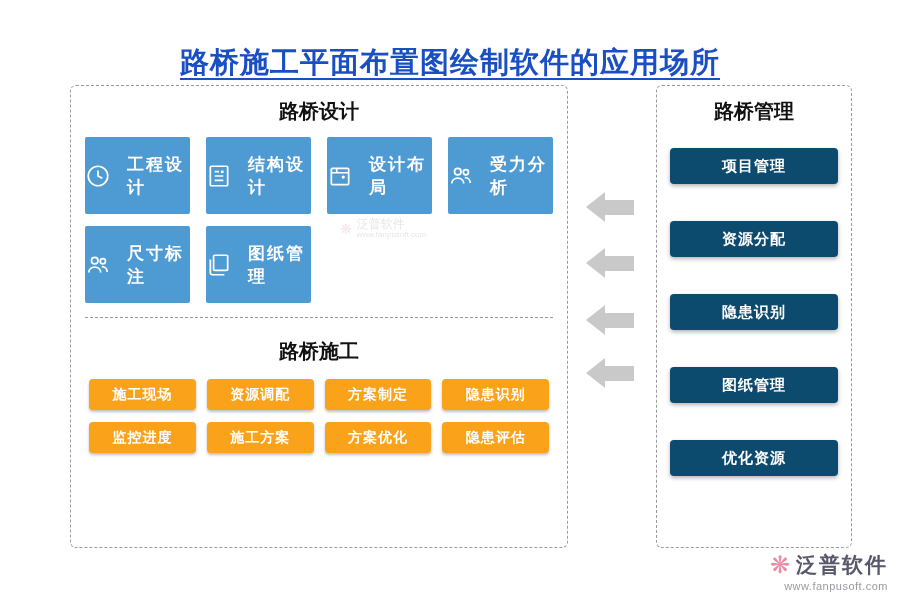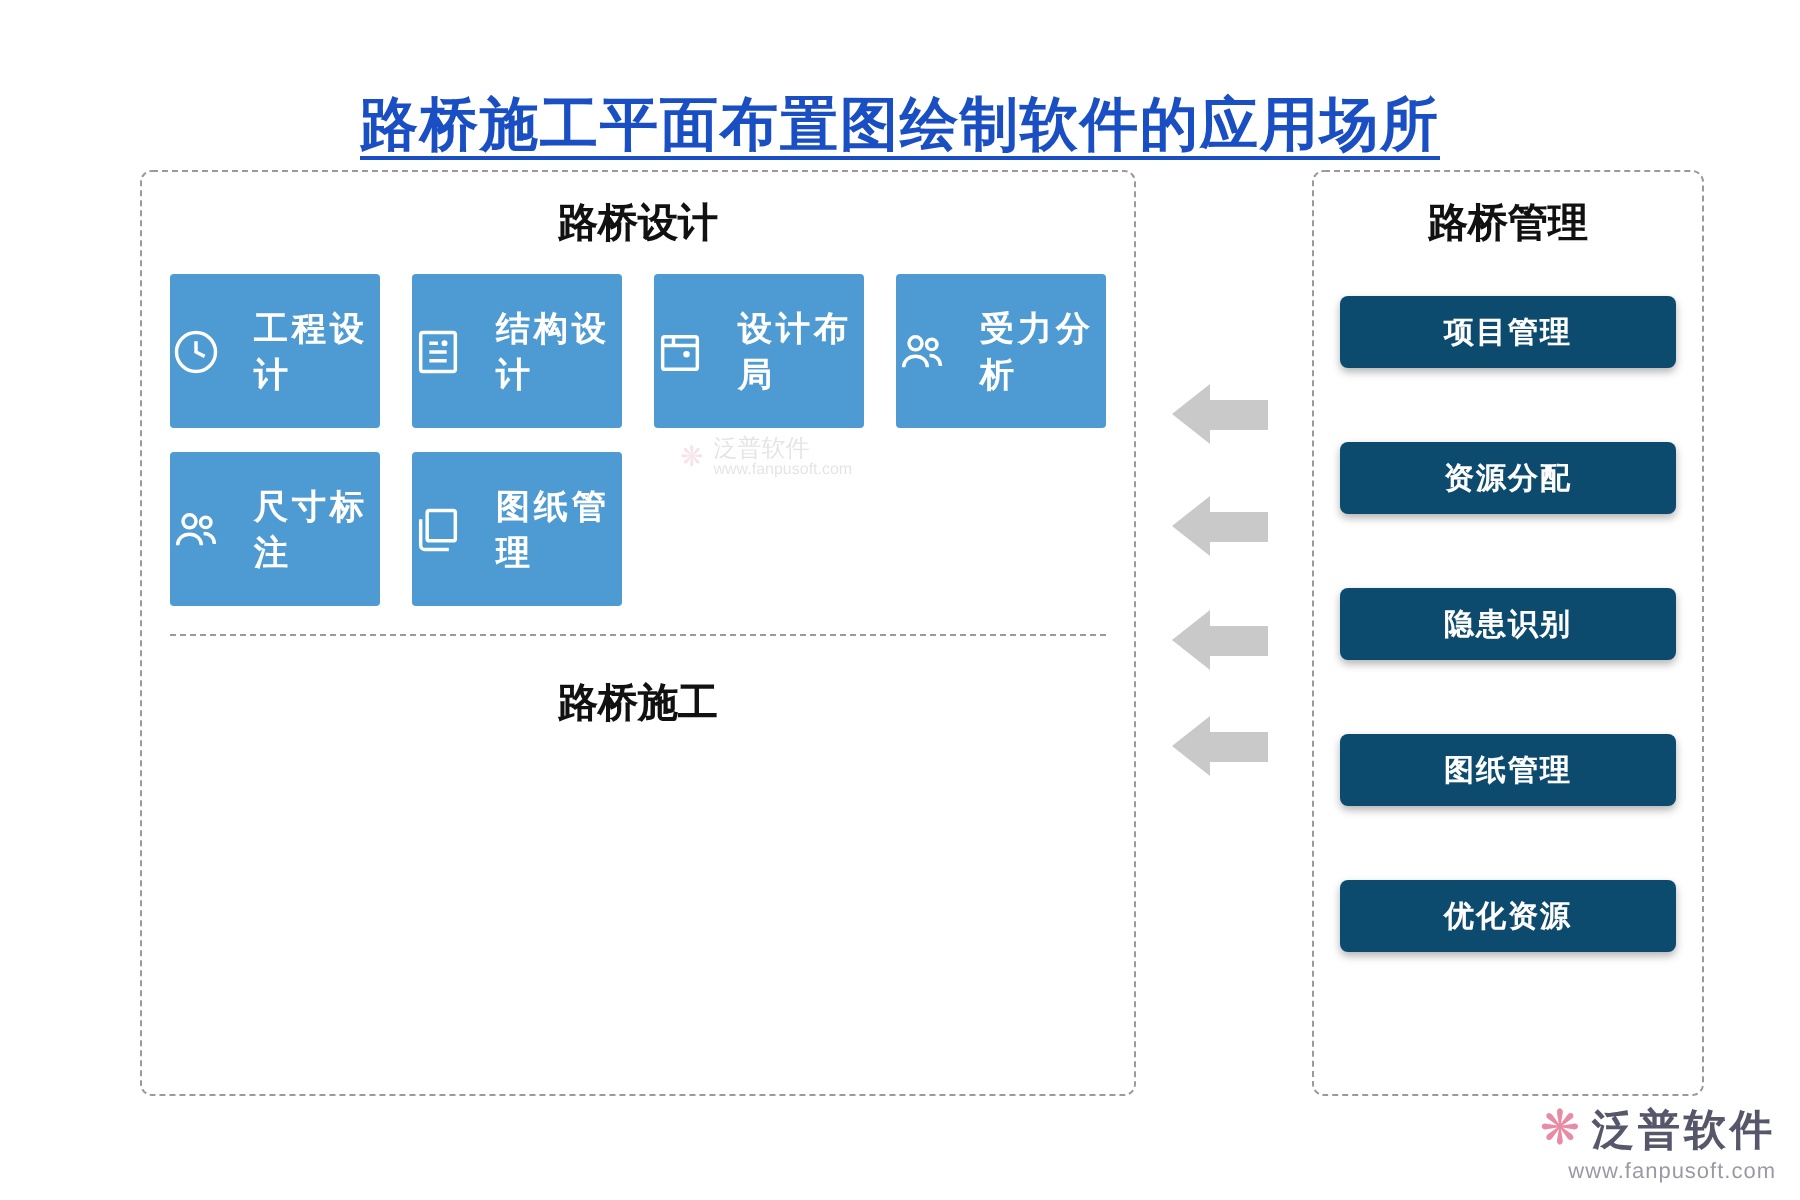--- a/index.html
+++ b/index.html
@@ -242,20 +242,30 @@
         </span>
         <span>图纸管理</span>
       </div>
 
     </div>
 
     <div class="divider"></div>
 
     <div class="section-title" style="margin-top:20px;">路桥施工</div>
 
+    <div class="construction-grid">
+      <div class="construction-btn">施工现场</div>
+      <div class="construction-btn">资源调配</div>
+      <div class="construction-btn">方案制定</div>
+      <div class="construction-btn">隐患识别</div>
+      <div class="construction-btn">监控进度</div>
+      <div class="construction-btn">施工方案</div>
+      <div class="construction-btn">方案优化</div>
+      <div class="construction-btn">隐患评估</div>
+    </div>
 
   </div>
 
   <div class="arrow" style="left:586px; top:192px;">
       <span class="head"></span>
       <span class="tail"></span>
     </div>
   <div class="arrow" style="left:586px; top:248px;">
       <span class="head"></span>
       <span class="tail"></span>

